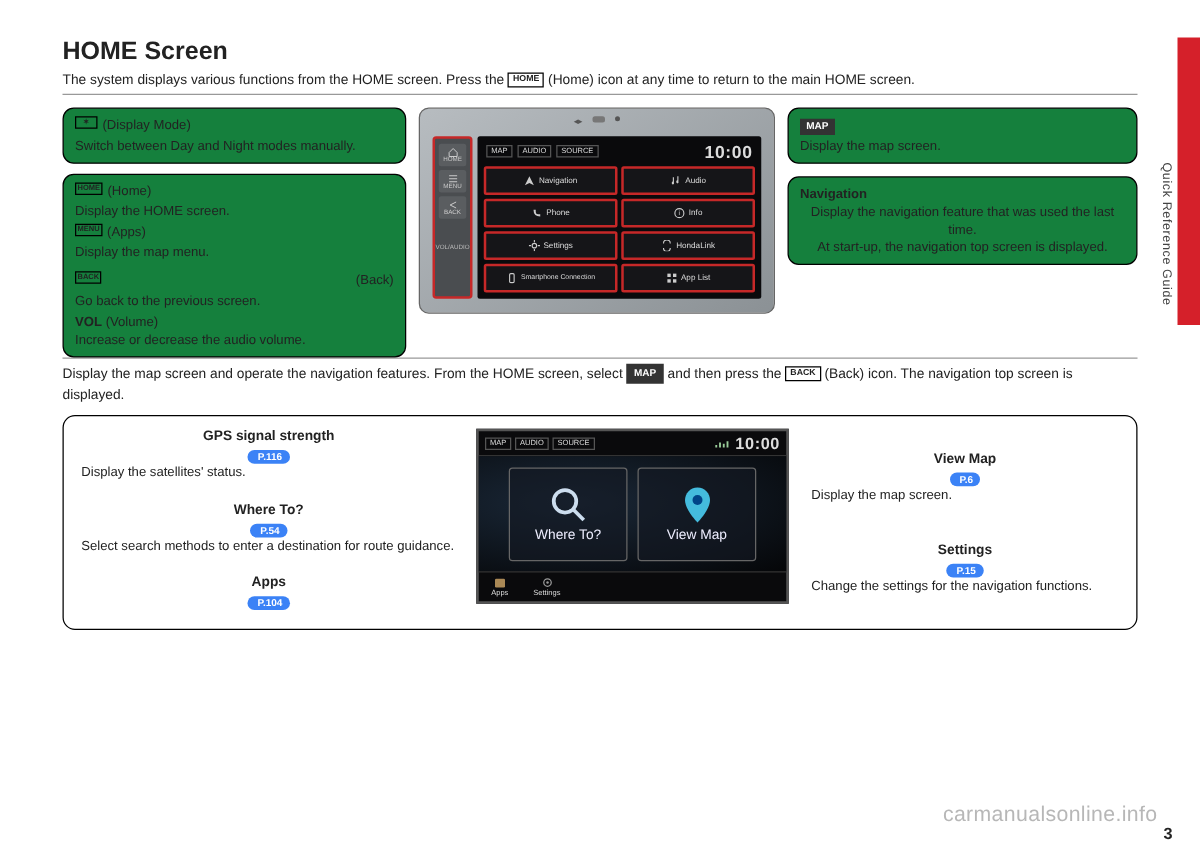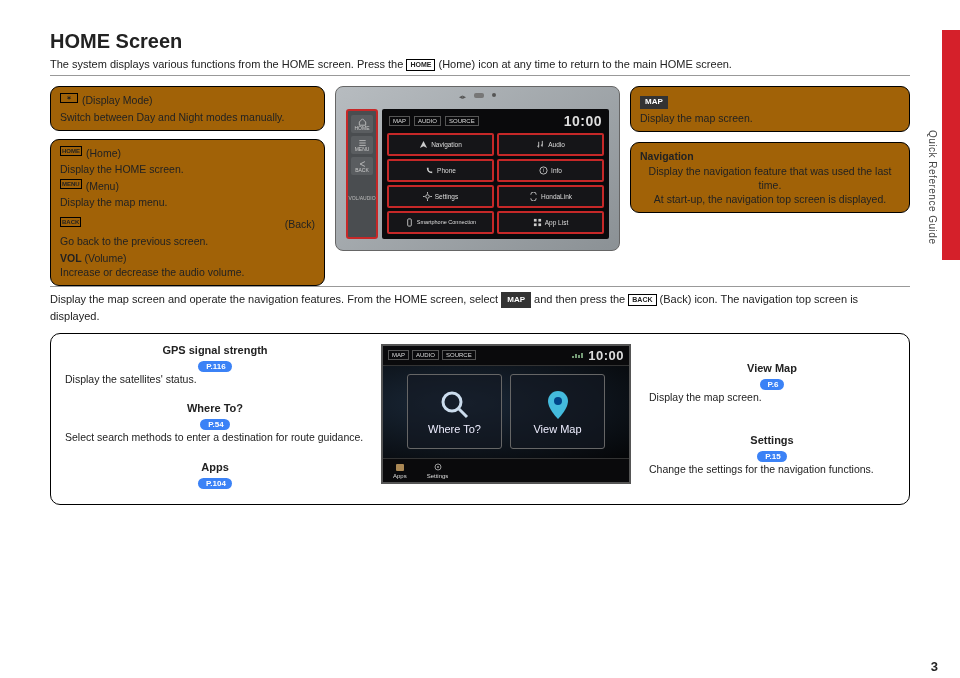--- a/index.html
+++ b/index.html
@@ -76,21 +76,21 @@
   .col-mid { width: 285px; position:relative; }
   .col-right { flex:1; display:flex; flex-direction:column; gap:10px; }
 
   .callout {
     border: 1.5px solid #000;
     border-radius: 9px;
     padding: 6px 9px;
     font-size: 10.5px;
     line-height: 1.35;
     position: relative;
-    background:#a16207;
+    background:#15803d;
   }
   .callout b { font-weight: 700; }
   .callout .row { display:flex; align-items:flex-start; gap:4px; margin-bottom:2px;}
   .callout .mini-icon {
     border:1px solid #000; font-size:6px; font-weight:700;
     display:inline-flex; align-items:center; justify-content:center;
     min-width:18px; padding:1px 1px; line-height:1;
   }
   .callout-map-chip {
     display:inline-block; background:#333;color:#fff;
@@ -260,21 +260,21 @@
       </div>
 
       <div class="callout">
         <div class="row">
           <span class="mini-icon">HOME</span>
           <span>(Home)</span>
         </div>
         <div>Display the HOME screen.</div>
         <div class="row" style="margin-top:3px;">
           <span class="mini-icon">MENU</span>
-          <span>(Menu)</span>
+          <span>(Apps)</span>
         </div>
         <div>Display the map menu.</div>
         <div class="row" style="margin-top:8px;justify-content:space-between;">
           <span class="mini-icon">BACK</span>
           <span>(Back)</span>
         </div>
         <div>Go back to the previous screen.</div>
         <div style="margin-top:3px;">
           <b>VOL</b>
           <span>(Volume)</span>
@@ -492,14 +492,15 @@
                 <span>Settings</span> 
                 <span class="pill">P.15</span>
               </h3>
             <p>Change the settings for the navigation functions.</p>
           </div>
         </div>
       </div>
     </div>
   </div>
 
+  <div class="watermark">carmanualsonline.info</div>
   <div class="pagenum">3</div>
 </div>
 
 </body></html>

